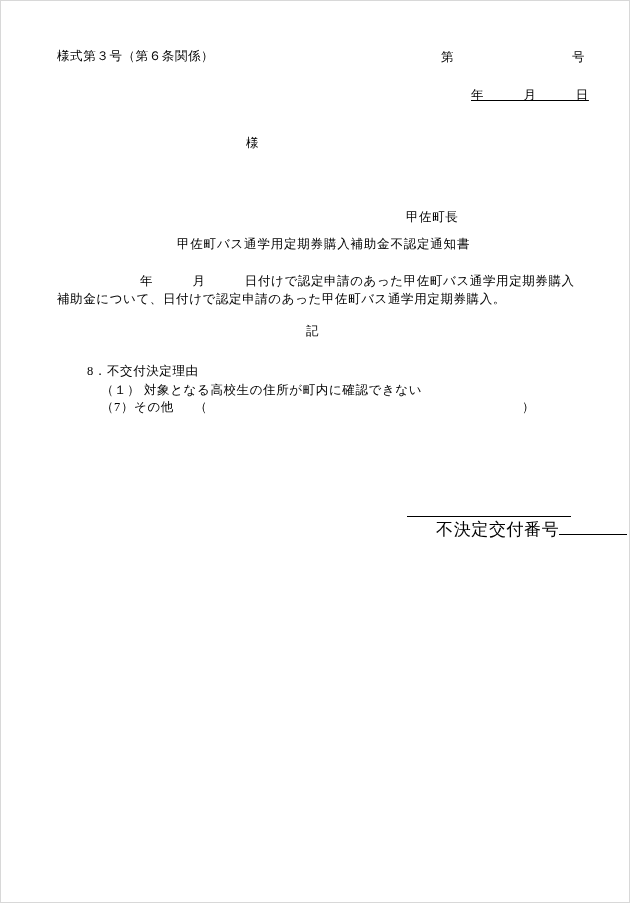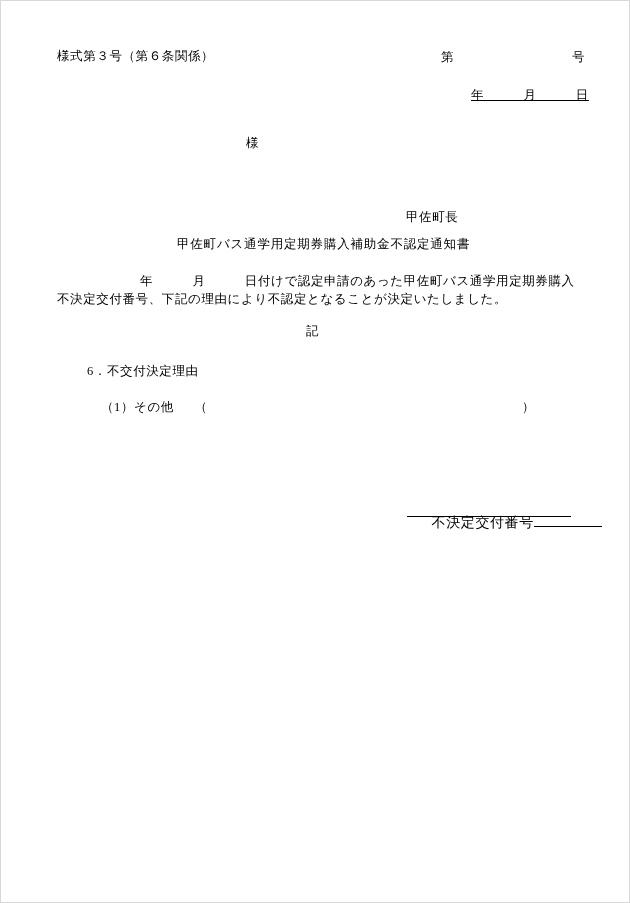--- a/index.html
+++ b/index.html
@@ -43,21 +43,21 @@
   .body-1    { left: 139px; top: 272px; }
   .body-2    { left: 56px;  top: 290px; }
   .ki        { left: 305px; top: 322px; }
   .reason-h  { left: 86px;  top: 362px; }
   .reason-1  { left: 100px; top: 381px; }
   .reason-2  { left: 100px; top: 398px; }
   .footer-label {
     position: absolute;
     left: 406px;
     top: 497px;
-    font-size: 14px;
+    font-size: 17px;
     letter-spacing: 0.6px;
     white-space: pre;
   }
   .footer-fill {
     display: inline-block;
     width: 68px;
     border-bottom: 1px solid #000000;
     vertical-align: baseline;
   }
   .footer-underline {
@@ -81,28 +81,29 @@
     <div class="line date-row">年　　　月　　　日</div>
 
     <div class="line addressee">様</div>
 
     <div class="line issuer">甲佐町長</div>
 
     <div class="line body-1">年　　　月　　　日付けで認定申請のあった甲佐町バス通学用定期券購入</div>
 
     <div class="line title">甲佐町バス通学用定期券購入補助金不認定通知書</div>
 
-    <div class="line body-2">不決定交付番号、下記の理由により不認定となることが決定いたしました。</div>
+    <div class="line body-2">補助金について、日付けで認定申請のあった甲佐町バス通学用定期券購入。</div>
 
     <div class="line ki">記</div>
 
-    <div class="line reason-h">6．不交付決定理由</div>
+    <div class="line reason-h">8．不交付決定理由</div>
 
+    <div class="line reason-1">（１） 対象となる高校生の住所が町内に確認できない</div>
 
-    <div class="line reason-2">（1）その他　  （　　　　　　　　　　　　　　　　　　　　　　　　）</div>
+    <div class="line reason-2">（7）その他　  （　　　　　　　　　　　　　　　　　　　　　　　　）</div>
 
     <div class="footer-label">
       <span>不決定交付番号</span><span class="footer-fill"></span>
     </div>
     <div class="footer-underline"></div>
 
   </div>
 </div>
 
 </body></html>

